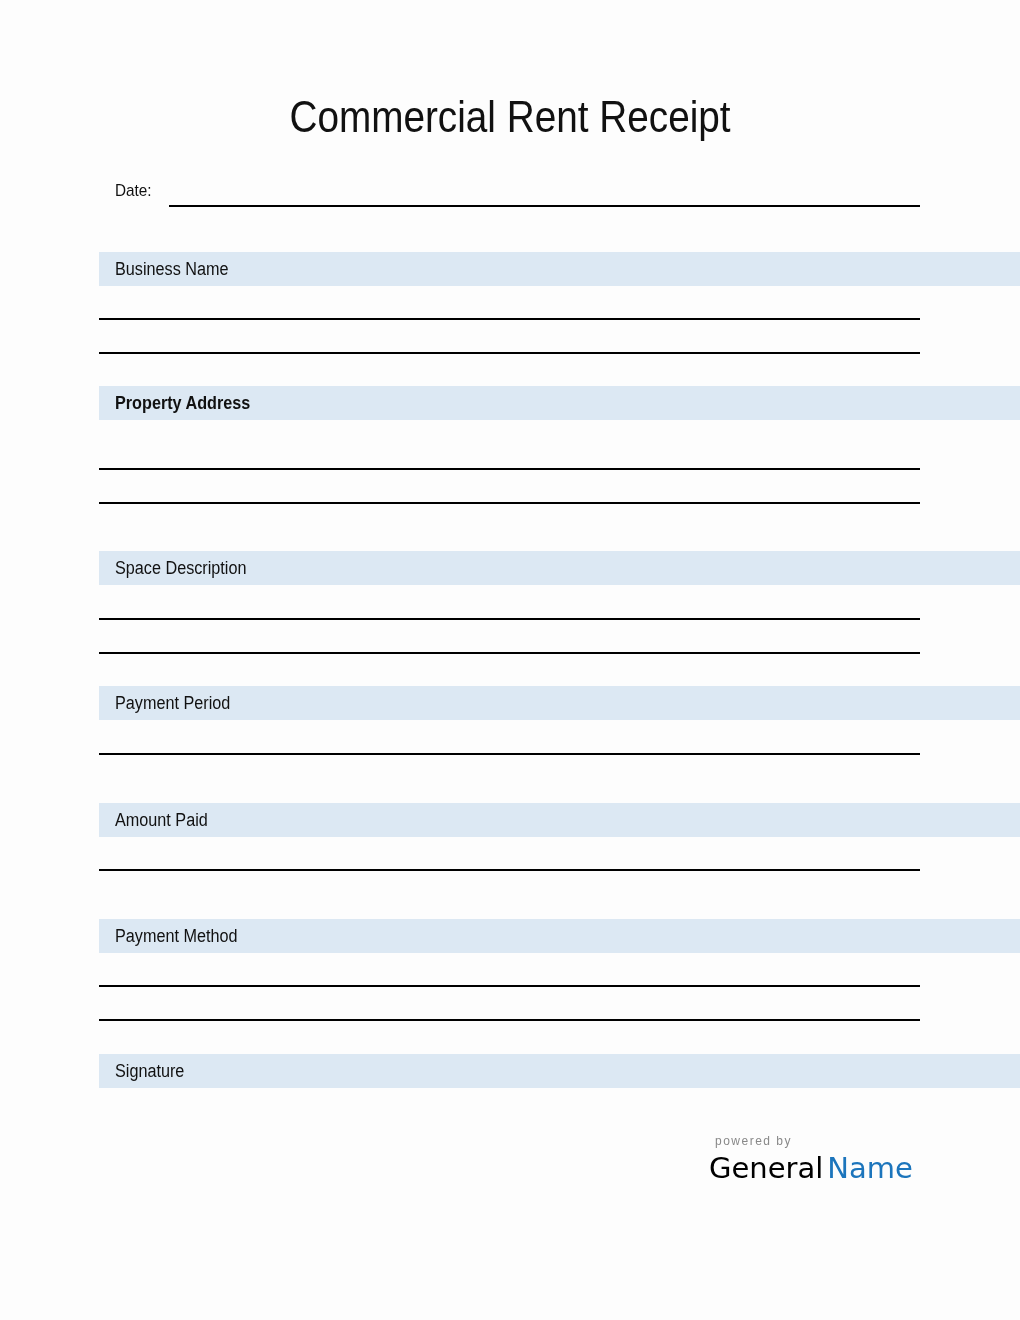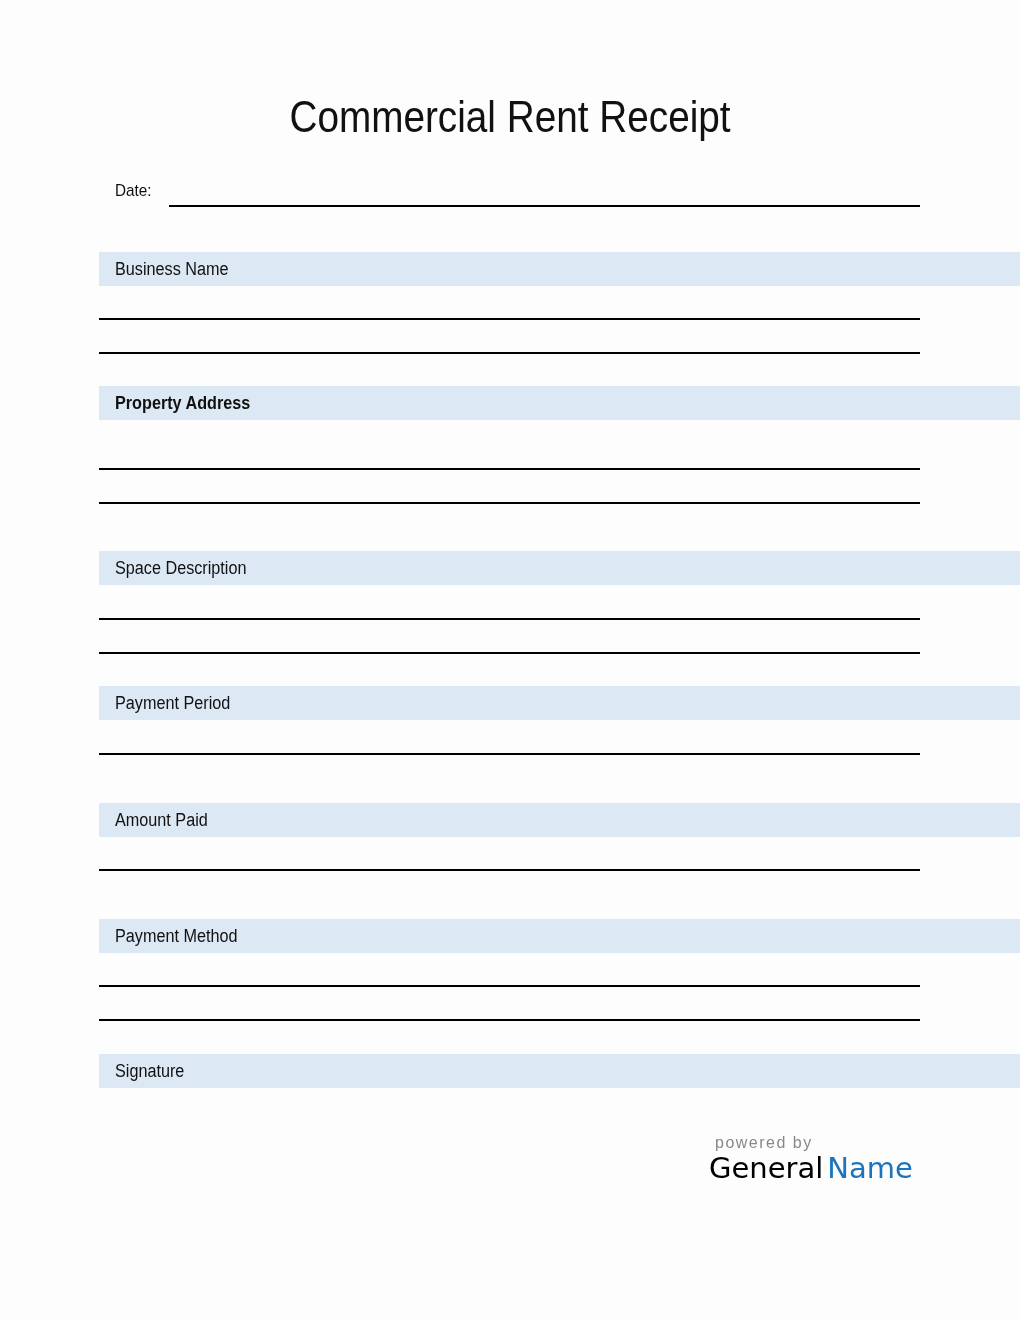--- a/index.html
+++ b/index.html
@@ -3,21 +3,21 @@
 <meta charset="utf-8">
 <style>
   html, body { margin: 0; padding: 0; }
   body { width: 1020px; height: 1320px; background: #fdfdfd; position: relative; font-family: "Liberation Sans", sans-serif; color: #111; overflow: hidden; }
   .title { position: absolute; top: 92px; left: 0; width: 1020px; text-align: center; font-size: 44px; font-family: "Liberation Sans", sans-serif; transform: scaleX(0.88); letter-spacing: 0; }
   .date-label { position: absolute; left: 115px; top: 181px; font-size: 17px; transform: scaleX(0.9); transform-origin: left; }
   .date-line { position: absolute; left: 169px; top: 205px; width: 751px; height: 2px; background: #000; }
   .section { position: absolute; left: 99px; width: 972px; height: 34px; background: #dce8f3; }
   .section span { position: absolute; left: 16px; top: 7px; font-size: 18px; transform: scaleX(0.9); transform-origin: left; white-space: nowrap; }
   .line { position: absolute; left: 99px; width: 821px; height: 2px; background: #000; }
-  .powered { position: absolute; left: 715px; top: 1134px; font-size: 16px; color: #888; letter-spacing: 1.5px; }
+  .powered { position: absolute; left: 715px; top: 1134px; font-size: 12px; color: #888; letter-spacing: 1.5px; }
   .brand { position: absolute; left: 709px; top: 1151px; font-size: 29px; font-family: "DejaVu Sans", sans-serif; }
   .brand .g { color: #000000; }
   .brand .b { color: #1c75bc; margin-left: 4px; }
 </style>
 </head>
 <body>
 
 <div class="title">Commercial Rent Receipt</div>
 
 <div class="date-label">Date:</div>

